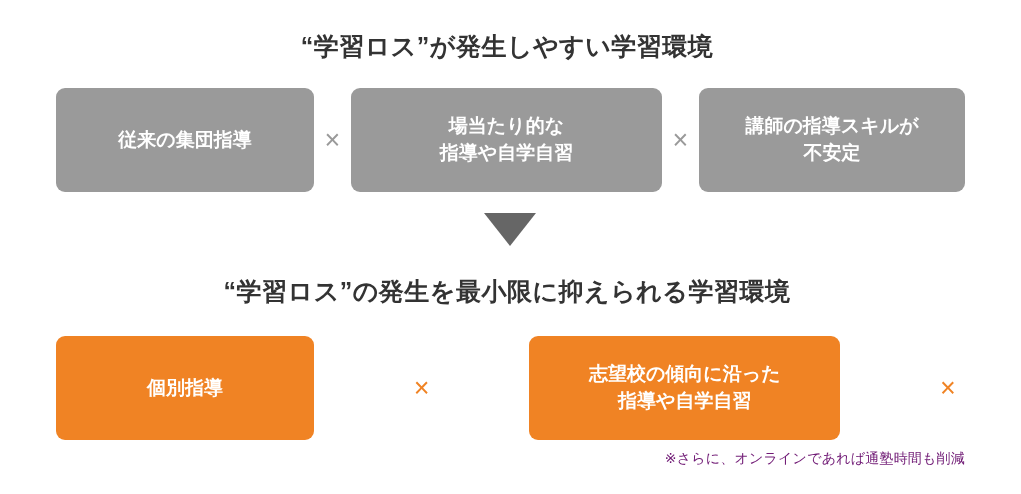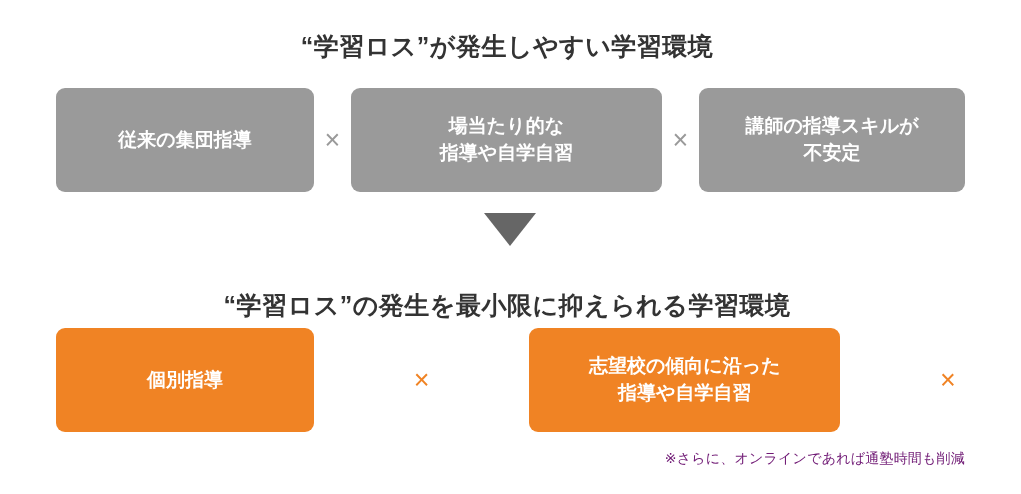--- a/index.html
+++ b/index.html
@@ -26,33 +26,33 @@
     left: 0;
     width: 1014px;
     text-align: center;
     font-size: 25px;
     font-weight: bold;
     color: #333333;
     letter-spacing: 0.5px;
     white-space: nowrap;
   }
   .heading-problem { top: 30px; }
-  .heading-solution { top: 289px; }
+  .heading-solution { top: 275px; }
 
   
   .box-row {
     position: absolute;
     left: 56px;
     width: 909px;
     display: flex;
     align-items: stretch;
     justify-content: space-between;
   }
   .row-problem { top: 88px; height: 104px; }
-  .row-solution { top: 328px; height: 104px; }
+  .row-solution { top: 336px; height: 104px; }
 
   .concept-box {
     border-radius: 9px;
     display: flex;
     align-items: center;
     justify-content: center;
     text-align: center;
     color: #ffffff;
     font-weight: bold;
     font-size: 19px;

